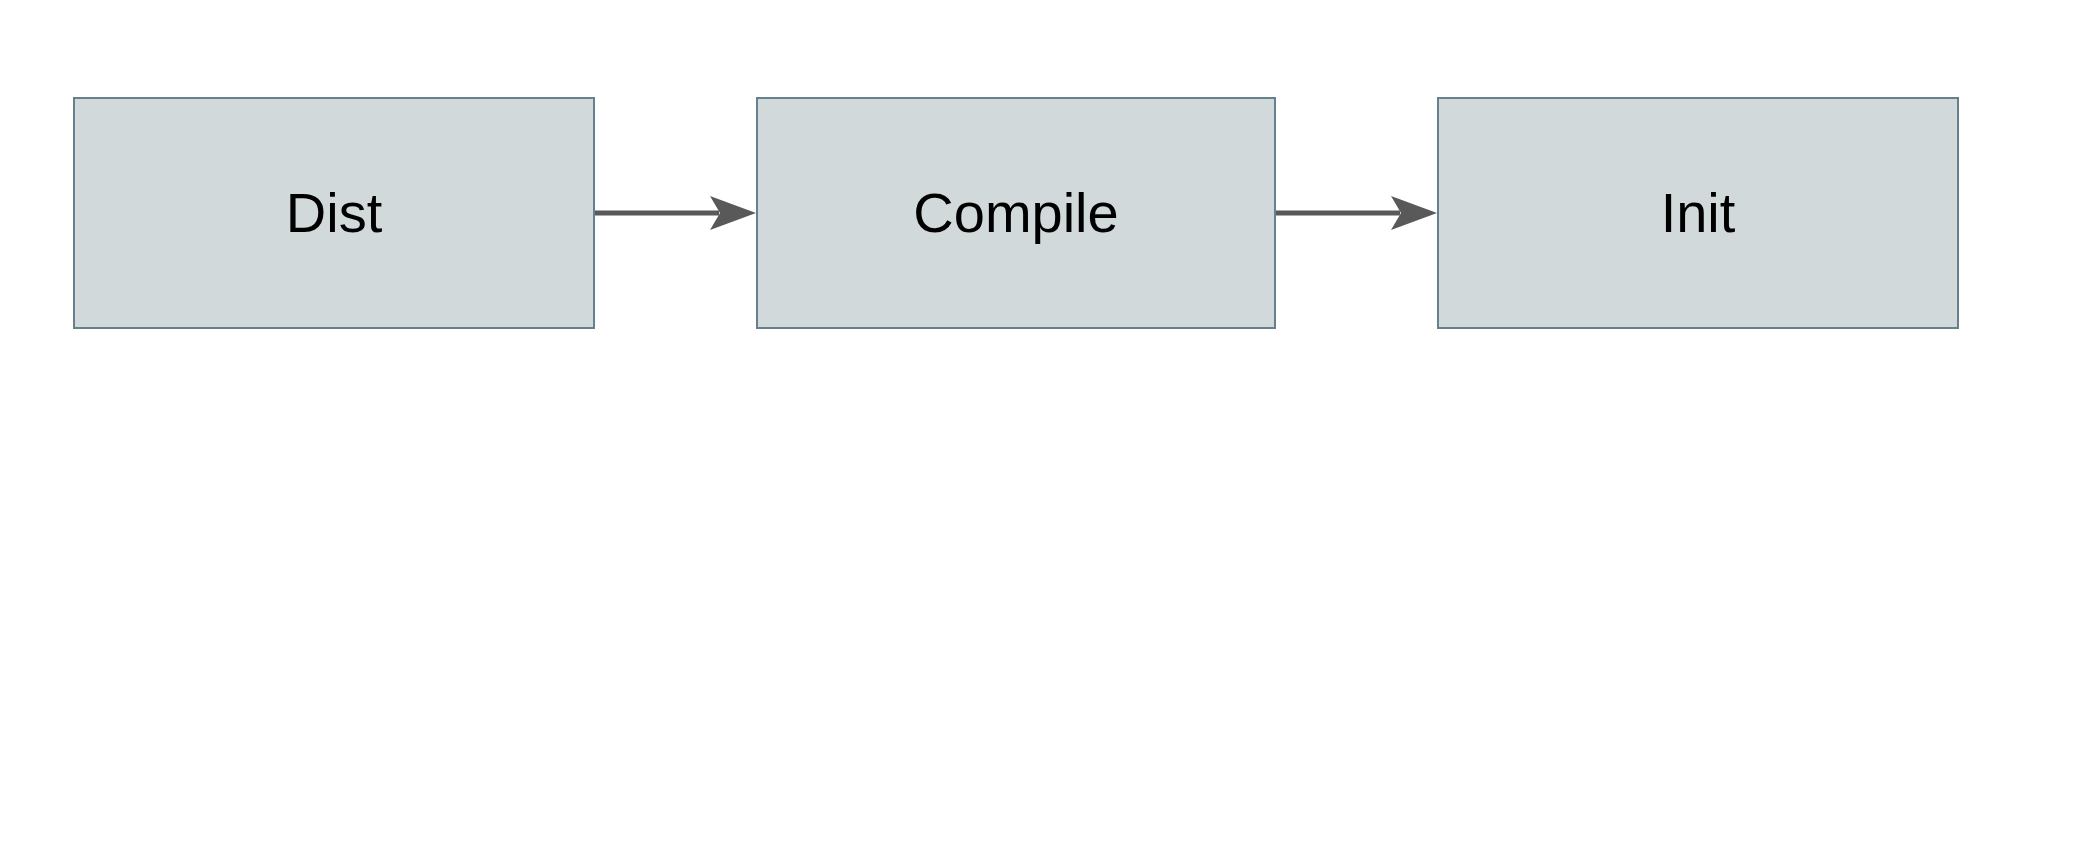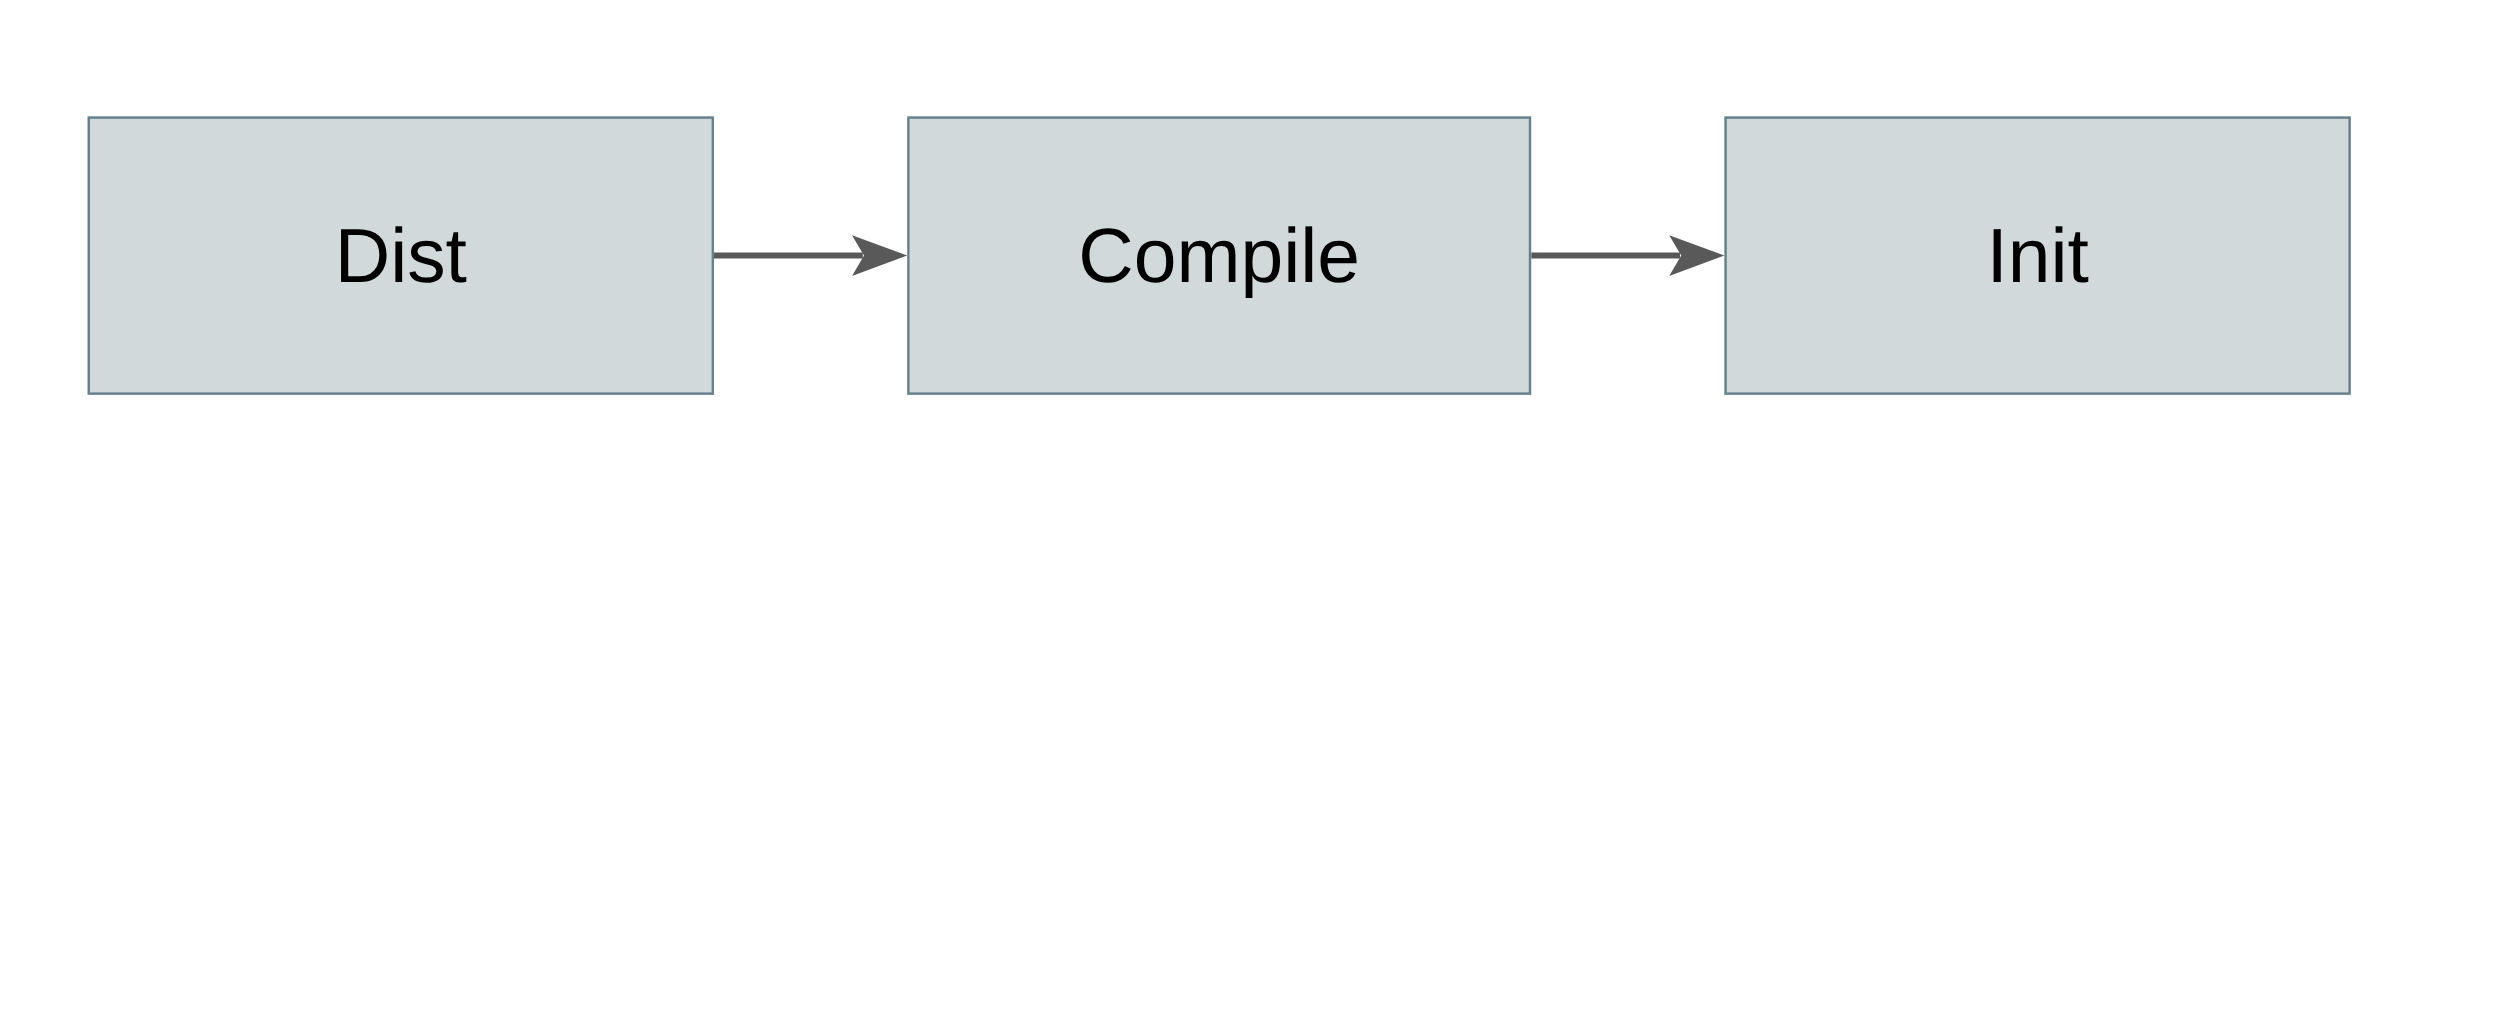--- a/index.html
+++ b/index.html
@@ -26,21 +26,21 @@
   .node {
     position: absolute;
     box-sizing: border-box;
     border: 2px solid #66808d;
     background: #d2d9da;
     display: flex;
     align-items: center;
     justify-content: center;
   }
   .node-label {
-    font-size: 64px;
+    font-size: 56px;
     font-weight: 400;
     color: #000000;
     letter-spacing: 0px;
     line-height: 1;
     white-space: nowrap;
     user-select: none;
   }
   
   .node-dist    { left: 73px;   top: 97px;  width: 522px; height: 232px; }
   .node-compile { left: 756px;  top: 97px;  width: 520px; height: 232px; }

